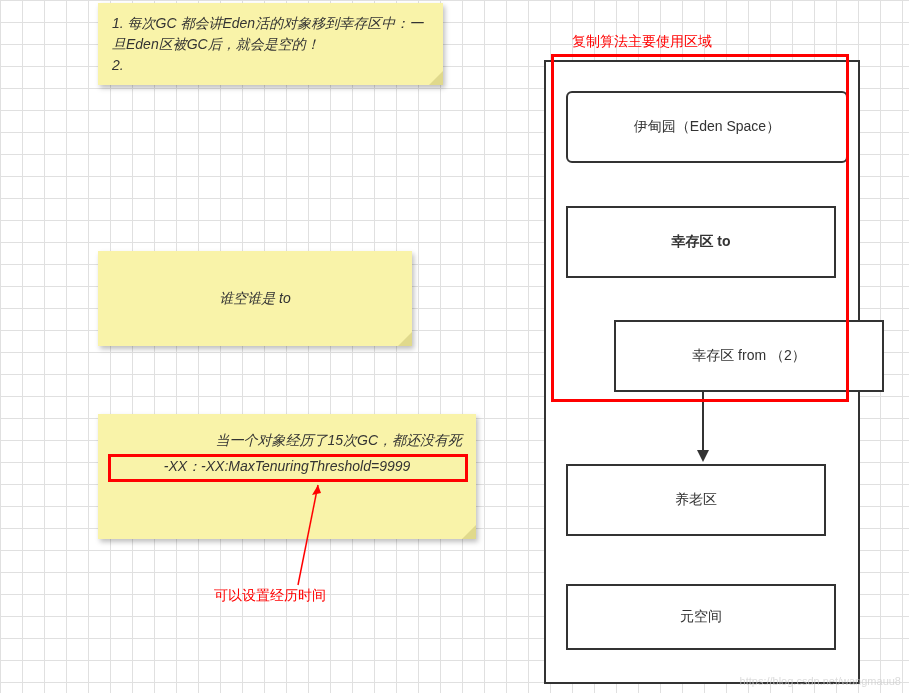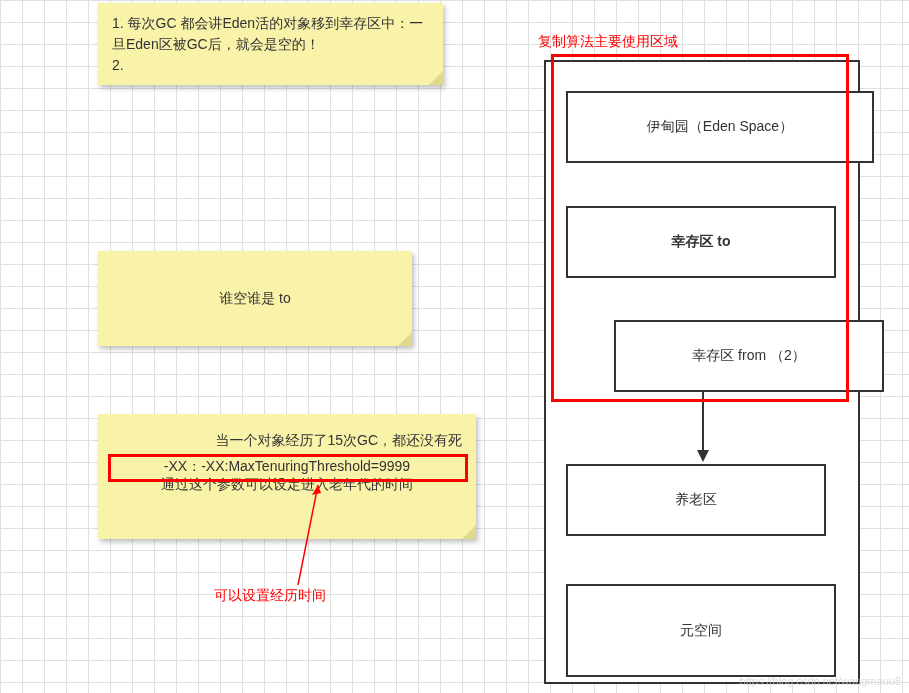--- a/index.html
+++ b/index.html
@@ -22,20 +22,21 @@
       z-index: 0;
     }
     .note {
       position: absolute;
       background: #f9f3a9;
       box-shadow: 2px 3px 5px rgba(0,0,0,0.25);
       padding: 10px 14px;
       font-size: 14px;
       color: #333;
       z-index: 2;
+      font-style: italic;
     }
     .note-corner::after {
       content: "";
       position: absolute;
       right: 0;
       bottom: 0;
       border-style: solid;
       border-width: 0 0 14px 14px;
       border-color: transparent transparent #e0d98c transparent;
     }
@@ -95,38 +96,37 @@
   <div style="line-height:1.5;">1. 每次GC 都会讲Eden活的对象移到幸存区中：一旦Eden区被GC后，就会是空的！</div>
   <div style="line-height:1.5;">2.</div>
 </div>
 
 <div class="note note-corner" style="left:98px; top:251px; width:314px; height:95px; display:flex; align-items:center; justify-content:center;">
   <span>谁空谁是 to</span>
 </div>
 
 <div class="note note-corner" style="left:98px; top:414px; width:378px; height:125px; padding-top:18px;">
   <div style="text-align:right; margin-bottom:8px;">当一个对象经历了15次GC，都还没有死</div>
-  <div style="text-align:center; ">-XX：-XX:MaxTenuringThreshold=9999</div>
-  <div style="text-align:center;">通过这个参数可以设定进入老年代的时间</div>
+  <div style="text-align:center; margin-bottom:8px;">-XX：-XX:MaxTenuringThreshold=9999</div>
 </div>
 
 <div class="red-border" style="left:108px; top:454px; width:360px; height:28px;"></div>
 
 <div class="red-text" style="left:214px; top:587px;text-align:center;">可以设置经历时间</div>
 
 <svg class="red-arrow" style="left:268px; top:480px; width:60px; height:108px;">
   <line x1="30" y1="105" x2="50" y2="5" stroke="#ff0000" stroke-width="1.5"></line>
   <polygon points="50,5 44,15 53,13" fill="#ff0000"></polygon>
 </svg>
 
-<div class="red-text" style="left:538px; top:33px;text-align:right;">复制算法主要使用区域</div>
+<div class="red-text" style="left:572px; top:33px;text-align:right;">复制算法主要使用区域</div>
 
 <div class="main-container" style="left:544px; top:60px; width:316px; height:624px;"></div>
 
-<div class="mem-box" style="left:566px; top:91px; width:308px; height:72px;">
+<div class="mem-box" style="left:566px; top:91px; width:282px; height:72px;border-radius:6px;">
   <span>伊甸园（Eden Space）</span>
 </div>
 
 <div class="mem-box" style="left:566px; top:206px; width:270px; height:72px;font-weight:bold;">
   <span>幸存区  to</span>
 </div>
 
 <div class="mem-box" style="left:566px; top:320px; width:270px; height:72px;margin-left:48px;">
   <span>幸存区  from （2）</span>
 </div>
@@ -135,17 +135,17 @@
 
 <svg class="arrow-line" style="left:688px; top:392px; width:30px; height:74px;">
   <line x1="15" y1="0" x2="15" y2="60" stroke="#333" stroke-width="2"></line>
   <polygon points="15,70 9,58 21,58" fill="#333"></polygon>
 </svg>
 
 <div class="mem-box" style="left:566px; top:464px; width:260px; height:72px;">
   <span>养老区</span>
 </div>
 
-<div class="mem-box" style="left:566px; top:584px; width:270px; height:93px;">
+<div class="mem-box" style="left:566px; top:584px; width:270px; height:66px;">
   <span>元空间</span>
 </div>
 
 <div class="watermark">https://blog.csdn.net/wangmauu8</div>
 
 </body></html>

